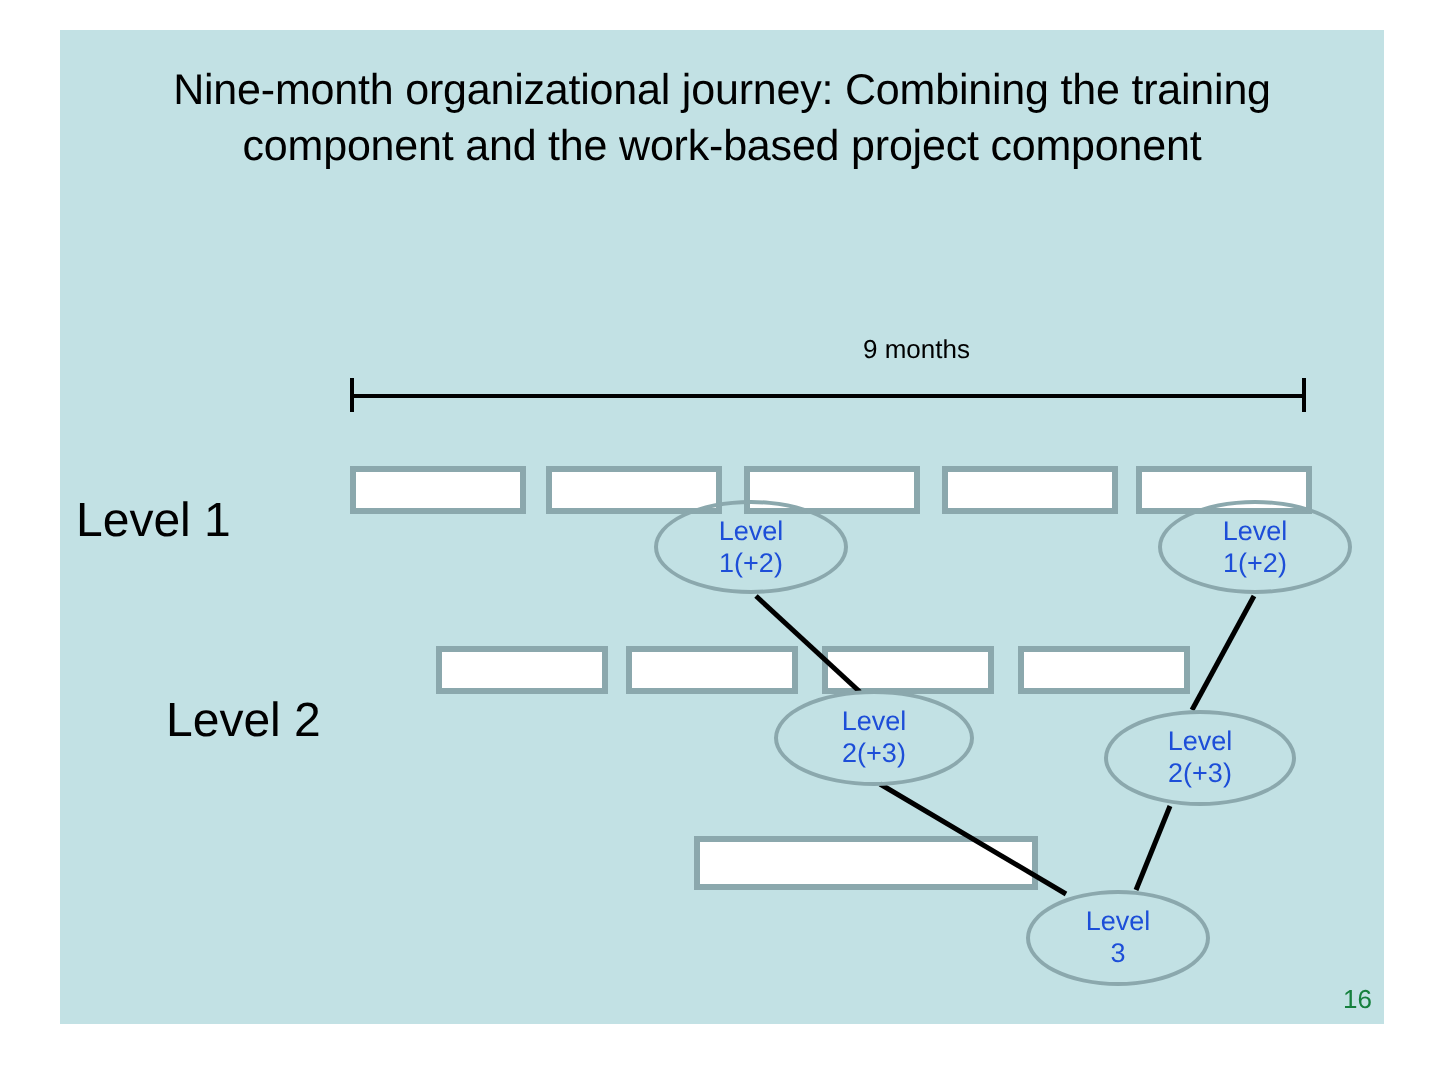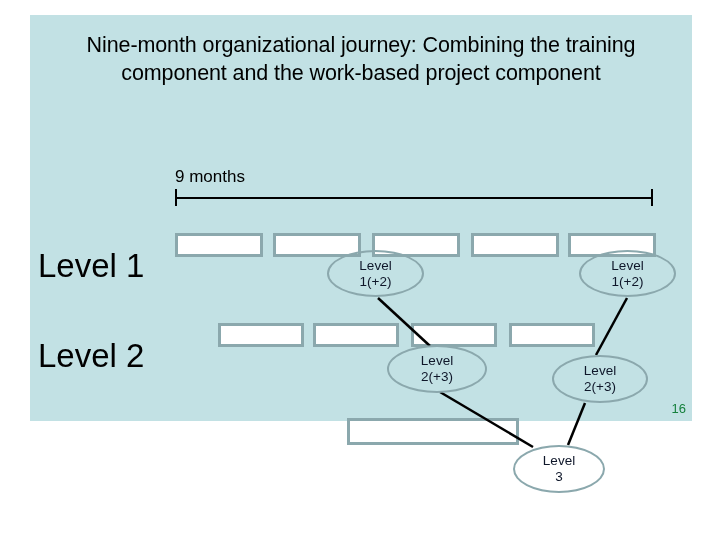--- a/index.html
+++ b/index.html
@@ -11,21 +11,21 @@
     width: 720px;
     height: 540px;
     overflow: hidden;
     font-family: "Liberation Sans", sans-serif;
   }
   #slide {
     position: absolute;
     left: 30px;
     top: 15px;
     width: 662px;
-    height: 406px;
+    height: 497px;
     background: #c2e1e4;
   }
   #title {
     position: absolute;
     left: 8px;
     top: 16px;
     width: 646px;
     text-align: center;
     font-size: 21.5px;
     line-height: 28px;
@@ -38,22 +38,22 @@
     left: 145px;
     top: 152px;
     width: 484px;
     height: 36px;
   }
   #timeline-label {
     position: absolute;
     left: 0;
     top: 0;
     width: 310px;
-    text-align: left;
-    font-size: 17px;
+    text-align: right;
+    font-size: 13px;
     color: #000000;
   }
   #timeline-bar {
     position: absolute;
     left: 0;
     top: 30px;
     width: 477px;
     height: 1.5px;
     background: #000000;
   }
@@ -64,26 +64,26 @@
     height: 17px;
     background: #000000;
   }
   #tick-left  { left: 0px; }
   #tick-right { left: 476px; }
 
   
   .row-label {
     position: absolute;
     left: 8px;
-    font-size: 33px;
+    font-size: 24px;
     color: #000000;
     white-space: nowrap;
   }
   #label-level-1 { top: 232px; }
-  #label-level-2 { top: 322px; }
+  #label-level-2 { top: 332px; margin-left: 45px; }
   #label-level-3 { top: 412px; }
 
   
   .box {
     position: absolute;
     background: #ffffff;
     border: 3px solid #8ba8ad;
     box-sizing: border-box;
     height: 24px;
   }
@@ -97,21 +97,21 @@
     border: 2.5px solid #8ba8ad;
     border-radius: 50%;
     background: transparent;
     box-sizing: border-box;
     display: flex;
     flex-direction: column;
     align-items: center;
     justify-content: center;
     font-size: 13.5px;
     line-height: 16px;
-    color: #0f172a;
+    color: #1d4ed8;
     text-align: center;
   }
   
   #connectors {
     position: absolute;
     left: 0;
     top: 0;
     width: 662px;
     height: 497px;
     pointer-events: none;

